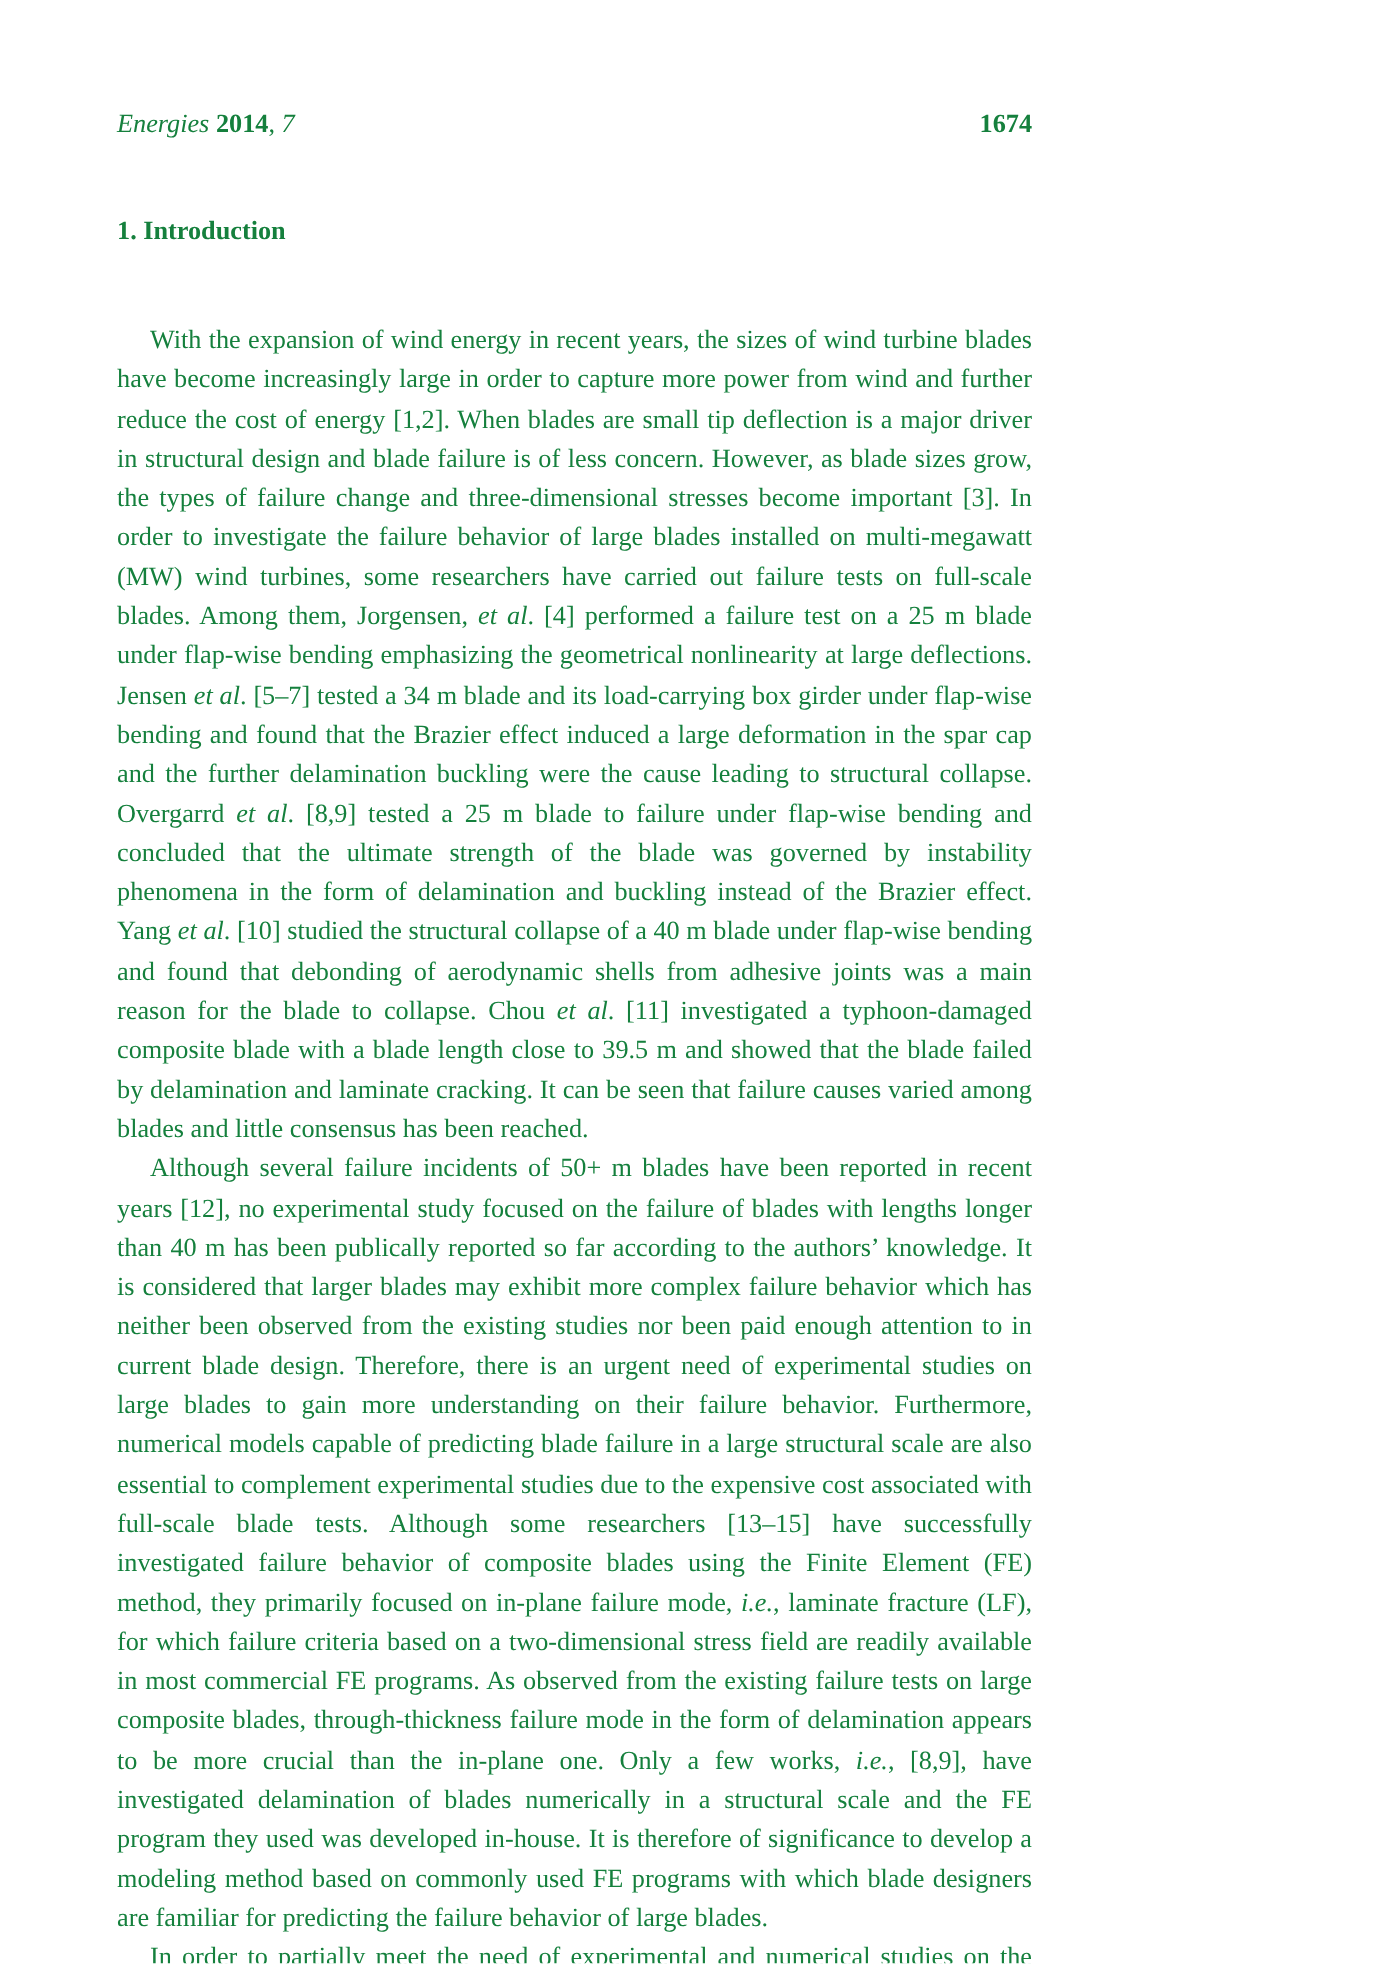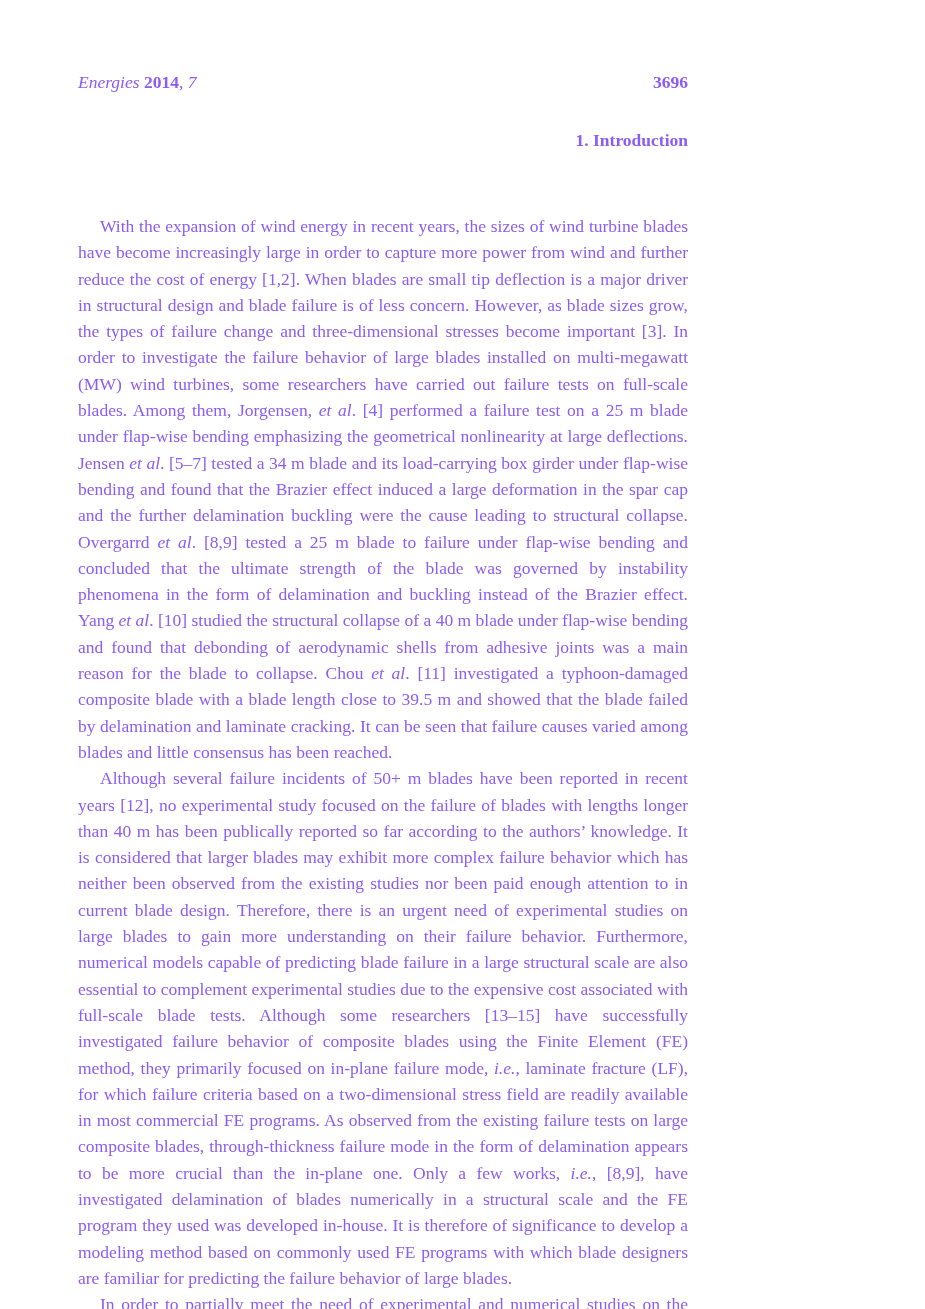--- a/index.html
+++ b/index.html
@@ -5,49 +5,48 @@
   html, body {
     margin: 0;
     padding: 0;
     background: #ffffff;
   }
   .page {
     position: relative;
     width: 763px;
     height: 1309px;
     background: #ffffff;
-    color: #8b5cf6;
+    color: #15803d;
     font-family: "Liberation Serif", serif;
     overflow: hidden;
   }
   .page-header {
     position: absolute;
     top: 72px;
     left: 78px;
     right: 75px;
     display: flex;
     justify-content: space-between;
     align-items: baseline;
     font-size: 17.5px;
     line-height: 20px;
   }
   .journal-ref .journal-name { font-style: italic; }
   .journal-ref .journal-year { font-weight: bold; }
   .journal-ref .journal-volume { font-style: italic; }
   .page-number { font-weight: bold; }
   .section-heading {
     position: absolute;
-    top: 129px;
+    top: 142px;
     left: 78px;
     right: 75px;
     margin: 0;
     font-size: 17.5px;
     font-weight: bold;
     line-height: 22px;
-    text-align: right;
   }
   .article-body {
     position: absolute;
     top: 169px;
     left: 78px;
     right: 75px;
     font-size: 17.5px;
     line-height: 26.3px;
     text-align: justify;
     margin-top: 44px;
@@ -63,21 +62,21 @@
 </style>
 </head>
 <body>
 
 <div class="page">
 
   <div class="page-header">
     <div class="journal-ref">
       <span class="journal-name">Energies</span><span> </span><span class="journal-year">2014</span><span>, </span><span class="journal-volume">7</span>
     </div>
-    <div class="page-number">3696</div>
+    <div class="page-number">1674</div>
   </div>
 
   <h2 class="section-heading">1. Introduction</h2>
 
   <div class="article-body">
       <p class="para"><span>With the expansion of wind energy in recent years, the sizes of wind turbine blades have become increasingly large in order to capture more power from wind and further reduce the cost of energy [1,2]. When blades are small tip deflection is a major driver in structural design and blade failure is of less concern. However, as blade sizes grow, the types of failure change and three-dimensional stresses become important [3]. In order to investigate the failure behavior of large blades installed on multi-megawatt (MW) wind turbines, some researchers have carried out failure tests on full-scale blades. Among them, Jorgensen, </span><em>et al</em><span>. [4] performed a failure test on a 25 m blade under flap-wise bending emphasizing the geometrical nonlinearity at large deflections. Jensen </span><em>et al</em><span>. [5–7] tested a 34 m blade and its load-carrying box girder under flap-wise bending and found that the Brazier effect induced a large deformation in the spar cap and the further delamination buckling were the cause leading to structural collapse. Overgarrd </span><em>et al</em><span>. [8,9] tested a 25 m blade to failure under flap-wise bending and concluded that the ultimate strength of the blade was governed by instability phenomena in the form of delamination and buckling instead of the Brazier effect. Yang </span><em>et al</em><span>. [10] studied the structural collapse of a 40 m blade under flap-wise bending and found that debonding of aerodynamic shells from adhesive joints was a main reason for the blade to collapse. Chou </span><em>et al</em><span>. [11] investigated a typhoon-damaged composite blade with a blade length close to 39.5 m and showed that the blade failed by delamination and laminate cracking. It can be seen that failure causes varied among blades and little consensus has been reached.</span></p>
       <p class="para"><span>Although several failure incidents of 50+ m blades have been reported in recent years [12], no experimental study focused on the failure of blades with lengths longer than 40 m has been publically reported so far according to the authors’ knowledge. It is considered that larger blades may exhibit more complex failure behavior which has neither been observed from the existing studies nor been paid enough attention to in current blade design. Therefore, there is an urgent need of experimental studies on large blades to gain more understanding on their failure behavior. Furthermore, numerical models capable of predicting blade failure in a large structural scale are also essential to complement experimental studies due to the expensive cost associated with full-scale blade tests. Although some researchers [13–15] have successfully investigated failure behavior of composite blades using the Finite Element (FE) method, they primarily focused on in-plane failure mode, </span><em>i.e.</em><span>, laminate fracture (LF), for which failure criteria based on a two-dimensional stress field are readily available in most commercial FE programs. As observed from the existing failure tests on large composite blades, through-thickness failure mode in the form of delamination appears to be more crucial than the in-plane one. Only a few works, </span><em>i.e.</em><span>, [8,9], have investigated delamination of blades numerically in a structural scale and the FE program they used was developed in-house. It is therefore of significance to develop a modeling method based on commonly used FE programs with which blade designers are familiar for predicting the failure behavior of large blades.</span></p>
       <p class="para"><span>In order to partially meet the need of experimental and numerical studies on the failure of large blades, this study presents a full-scale failure test of a 52.3 m blade with particular focus on its complex failure characteristics which were associated with both in-plane and through-thickness failure modes and have not been investigated by other studies focusing on smaller blades. In order to predict the complex failure characteristics of the blade, this study proposes a FE modeling method based on a</span></p>
     </div>
 

